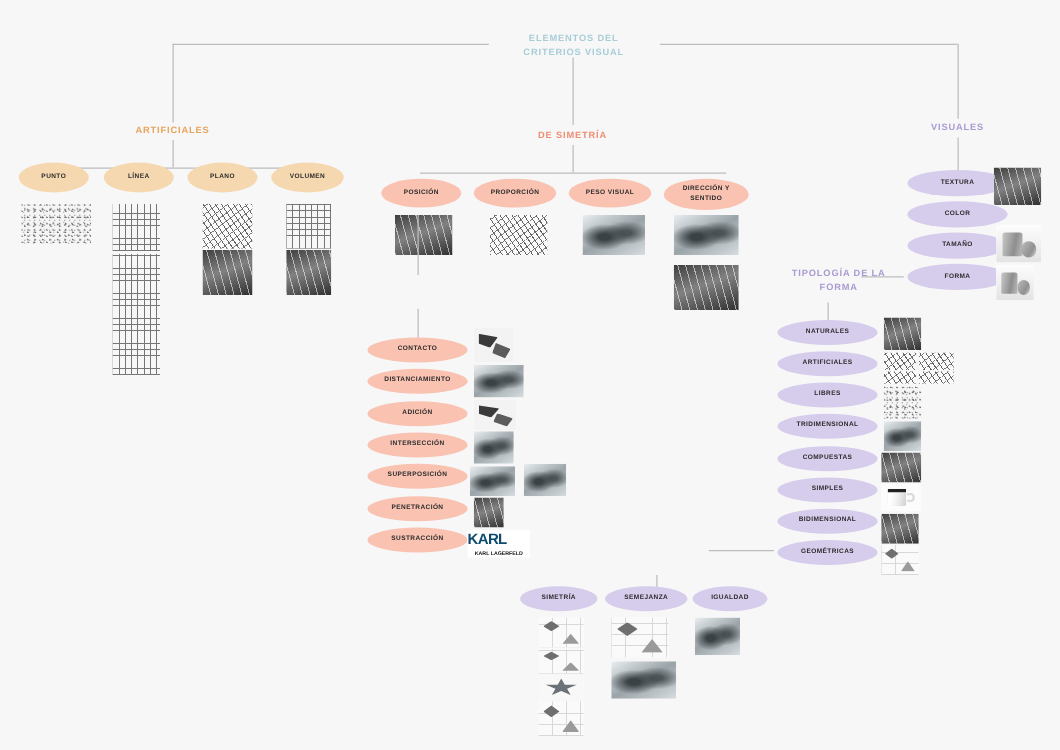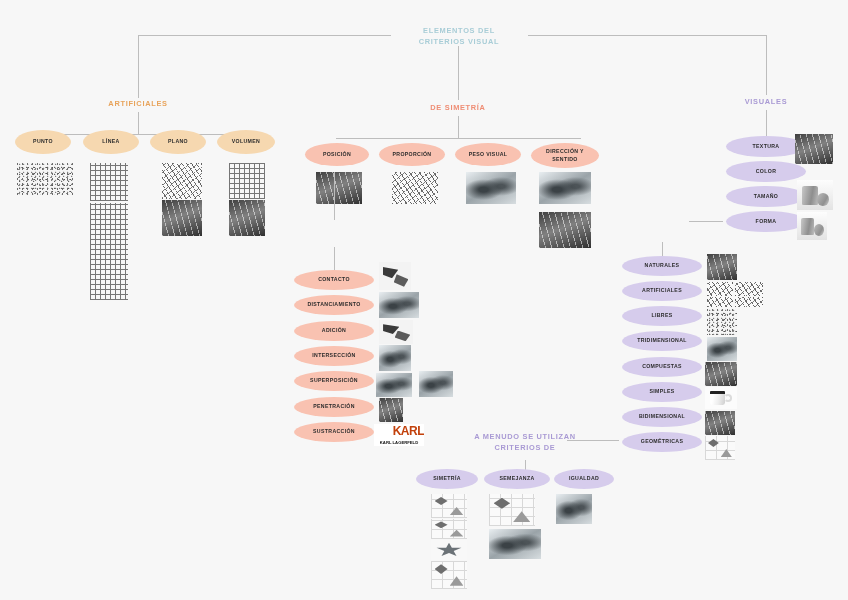--- a/index.html
+++ b/index.html
@@ -217,24 +217,24 @@
   .tex-logo .fill {
     background: #ffffff;
     display: flex;
     align-items: center;
     justify-content: center;
   }
   .thumb .logo-text {
     position: absolute;
     left: 0; right: 0;
     top: 6%;
-    text-align: right;
+    text-align: left;
     font-family: "Liberation Sans", sans-serif;
     font-weight: 700;
-    color: #c2410c;
+    color: #0c4a6e;
     letter-spacing: -0.5px;
   }
   .thumb .logo-sub {
     position: absolute;
     left: 0; right: 0;
     bottom: 6%;
     text-align: center;
     font-family: "Liberation Sans", sans-serif;
     font-weight: 700;
     color: #111;
@@ -366,20 +366,24 @@
   <div class="thumb tex-dark" style="left:368px; top:398px; width:24px; height:24px;">
       <span class="fill"></span>
     </div>
   <div class="thumb tex-logo" style="left:363px; top:424px; width:50px; height:22px;">
     <span class="fill"></span>
     <span class="logo-text" style="font-size:12px; line-height:12px;">KARL</span>
     <span class="logo-sub" style="font-size:4.2px; line-height:5px;">KARL LAGERFELD</span>
   </div>
 
   <div class="line h" style="left:678px; top:221px; width:34px;"></div>
+  <div class="heading purple" style="left:604px; top:214px; width:112px;">
+    <div>TIPOLOGÍA DE LA</div>
+    <div>FORMA</div>
+  </div>
   <div class="line v" style="left:651px; top:242px; height:17px;"></div>
 
   <div class="node purple" style="left:611px; top:256px; width:80px; height:20px;">NATURALES</div>
   <div class="node purple" style="left:611px; top:281px; width:80px; height:20px;">ARTIFICIALES</div>
   <div class="node purple" style="left:611px; top:306px; width:80px; height:20px;">LIBRES</div>
   <div class="node purple" style="left:611px; top:331px; width:80px; height:20px;">TRIDIMENSIONAL</div>
   <div class="node purple" style="left:611px; top:357px; width:80px; height:20px;">COMPUESTAS</div>
   <div class="node purple" style="left:611px; top:382px; width:80px; height:20px;">SIMPLES</div>
   <div class="node purple" style="left:611px; top:407px; width:80px; height:20px;">BIDIMENSIONAL</div>
   <div class="node purple" style="left:611px; top:432px; width:80px; height:20px;">GEOMÉTRICAS</div>
@@ -412,24 +416,20 @@
       <span class="fill"></span>
     </div>
   <div class="thumb tex-dark" style="left:694px; top:411px; width:30px; height:24px;">
       <span class="fill"></span>
     </div>
   <div class="thumb tex-sym" style="left:694px; top:436px; width:30px; height:24px;">
       <span class="fill"></span>
     </div>
 
   <div class="line h" style="left:556px; top:440px; width:52px;"></div>
-  <div class="heading purple" style="left:452px; top:432px; width:124px;">
-    <div>A MENUDO SE UTILIZAN</div>
-    <div>CRITERIOS DE</div>
-  </div>
   <div class="line v" style="left:514px; top:460px; height:14px;"></div>
 
   <div class="node purple" style="left:405px; top:469px; width:62px; height:20px;">SIMETRÍA</div>
   <div class="node purple" style="left:473px; top:469px; width:66px; height:20px;">SEMEJANZA</div>
   <div class="node purple" style="left:543px; top:469px; width:60px; height:20px;">IGUALDAD</div>
 
   <div class="thumb tex-sym" style="left:420px; top:494px; width:36px; height:24px;">
       <span class="fill"></span>
     </div>
   <div class="thumb tex-sym" style="left:420px; top:519px; width:36px; height:20px;">

